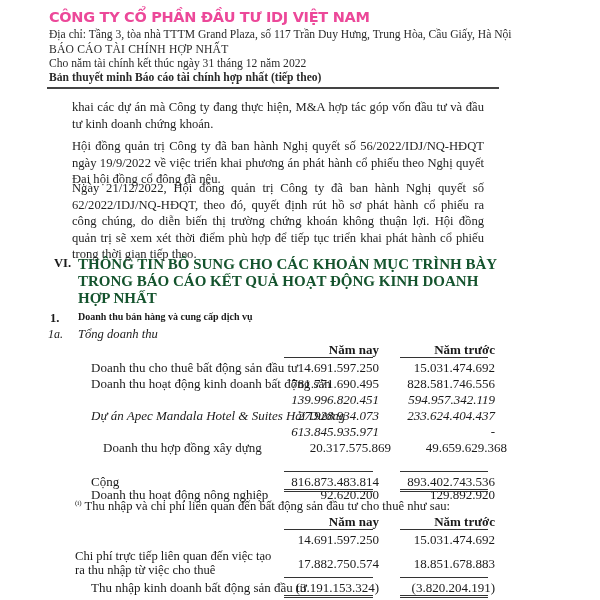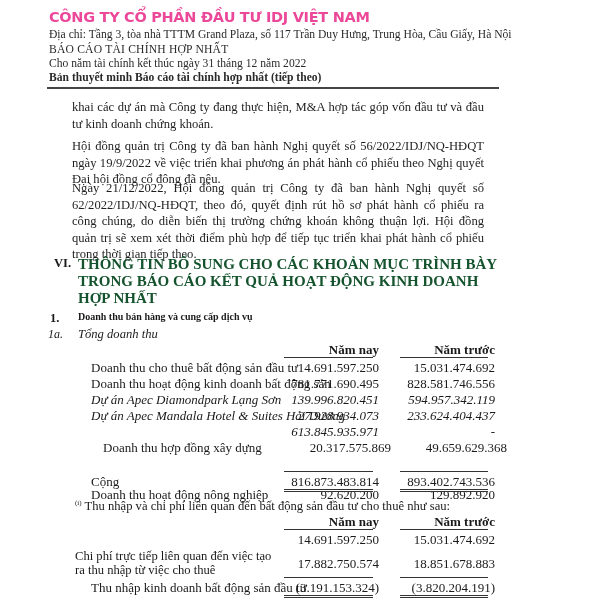--- a/index.html
+++ b/index.html
@@ -91,21 +91,20 @@
   <span class="lbl">Doanh thu cho thuê bất động sản đầu tư</span>
   <span class="cur">14.691.597.250</span>
   <span class="prv">15.031.474.692</span>
 </div>
 <div class="tbl-row" style="top:376px;">
   <span class="lbl">Doanh thu hoạt động kinh doanh bất động sản</span>
   <span class="cur">781.771.690.495</span>
   <span class="prv">828.581.746.556</span>
 </div>
 <div class="tbl-row it" style="top:392px;">
-  <span class="lbl">Dự án Apec Diamondpark Lạng Sơn</span>
   <span class="cur">139.996.820.451</span>
   <span class="prv">594.957.342.119</span>
 </div>
 <div class="tbl-row it" style="top:408px;">
   <span class="lbl">Dự án Apec Mandala Hotel &amp; Suites Hải Dương</span>
   <span class="cur">27.928.934.073</span>
   <span class="prv">233.624.404.437</span>
 </div>
 <div class="tbl-row it" style="top:424px;">
   <span class="cur">613.845.935.971</span>

